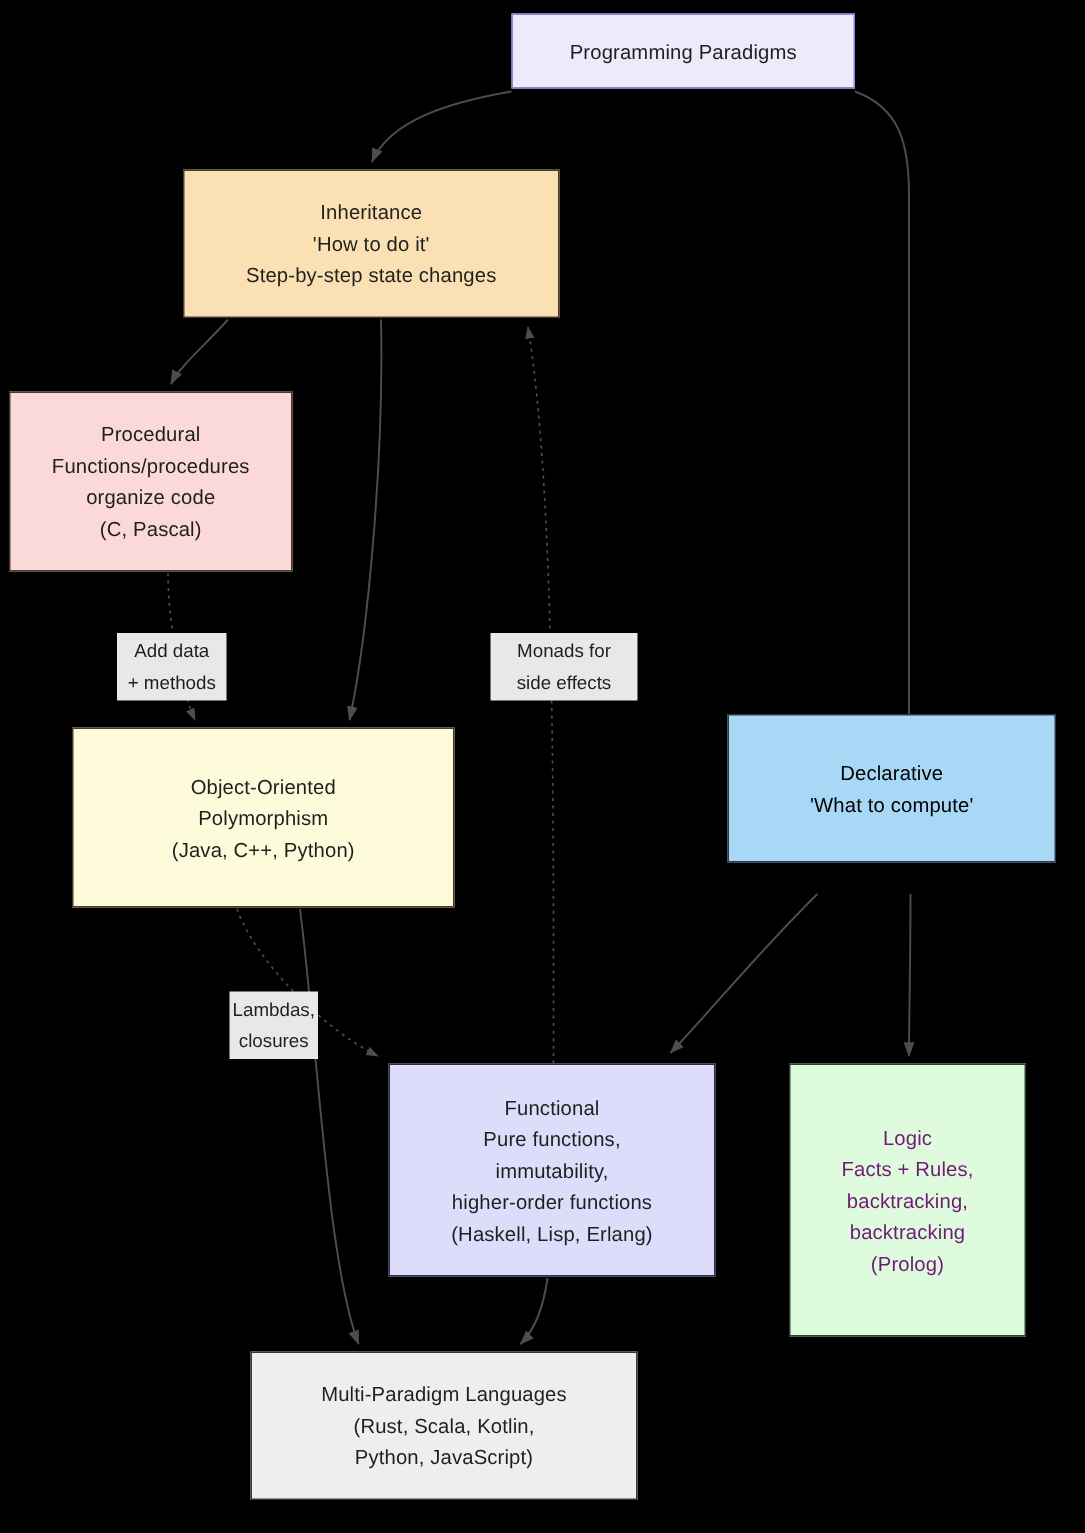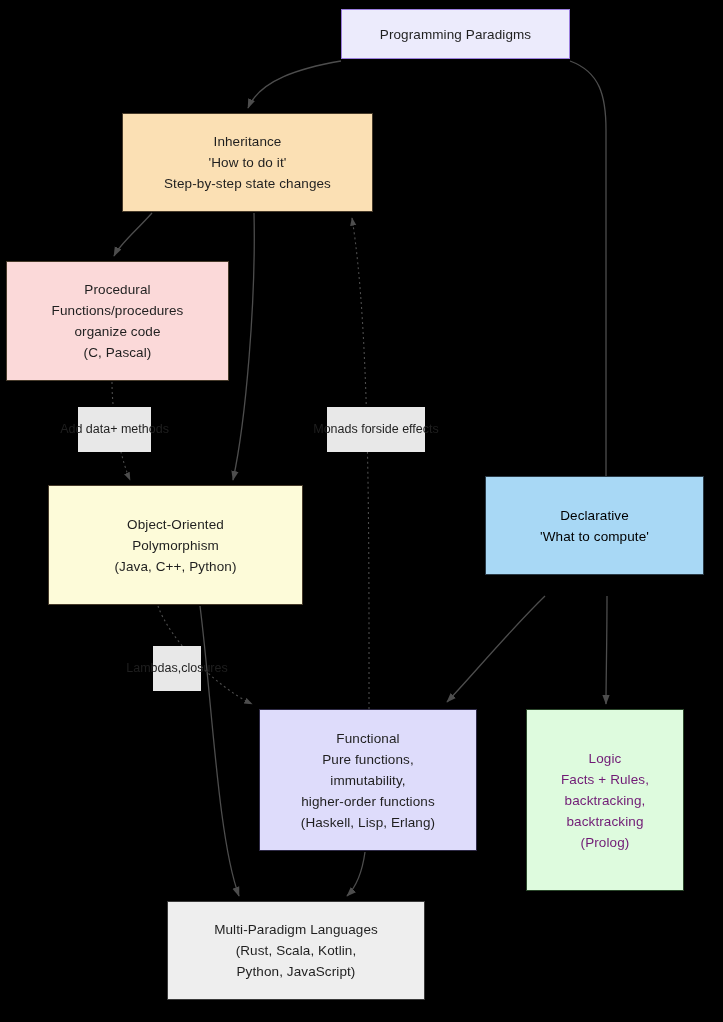--- a/index.html
+++ b/index.html
@@ -41,25 +41,26 @@
   .node .line { display: block; white-space: nowrap; }
   .edge-label {
     position: absolute;
     box-sizing: border-box;
     background: #e8e8e8;
     color: #1f1f1f;
     font-size: 12.5px;
     line-height: 21px;
     text-align: center;
     display: flex;
-    flex-direction: row;
+    flex-direction: column;
     align-items: center;
     justify-content: center;
     padding: 1px 3px;
     white-space: nowrap;
+    margin-top: 15px;
   }
   .edge-label .line { display: block; }
 </style>
 </head>
 <body>
 
 <div id="canvas" style="background: rgb(0, 0, 0);">
 
   <svg id="edge-layer" viewBox="0 0 723 1022" xmlns="http://www.w3.org/2000/svg">
     <defs>
@@ -84,21 +85,21 @@
 
   <div id="nodes-group">
       <div class="node" style="left: 341px; top: 9px; width: 229px; height: 50px; background: rgb(236, 235, 252); border-color: rgb(154, 125, 221); color: rgb(31, 31, 31);">
         <span class="line">Programming Paradigms</span>
       </div>
       <div class="node" style="left: 122px; top: 113px; width: 251px; height: 99px; background: rgb(251, 224, 180); border-color: rgb(70, 58, 42); color: rgb(31, 31, 31);">
         <span class="line">Inheritance</span>
         <span class="line">'How to do it'</span>
         <span class="line">Step-by-step state changes</span>
       </div>
-      <div class="node" style="left: 6px; top: 261px; width: 223px; height: 120px; background: rgb(251, 217, 217); border-color: rgb(70, 58, 42); color: rgb(31, 31, 31);">
+      <div class="node" style="left: 6px; top: 261px; width: 189px; height: 120px; background: rgb(251, 217, 217); border-color: rgb(70, 58, 42); color: rgb(31, 31, 31);">
         <span class="line">Procedural</span>
         <span class="line">Functions/procedures</span>
         <span class="line">organize code</span>
         <span class="line">(C, Pascal)</span>
       </div>
       <div class="node" style="left: 48px; top: 485px; width: 255px; height: 120px; background: rgb(253, 251, 217); border-color: rgb(70, 58, 42); color: rgb(31, 31, 31);">
         <span class="line">Object-Oriented</span>
         <span class="line">Polymorphism</span>
         <span class="line">(Java, C++, Python)</span>
       </div>
@@ -128,19 +129,19 @@
     </div>
   <div id="labels-group">
       <div class="edge-label" style="left: 78px; top: 407px; width: 73px; height: 45px;">
         <span class="line">Add data</span>
         <span class="line">+ methods</span>
       </div>
       <div class="edge-label" style="left: 327px; top: 407px; width: 98px; height: 45px;">
         <span class="line">Monads for</span>
         <span class="line">side effects</span>
       </div>
-      <div class="edge-label" style="left: 153px; top: 646px; width: 48px; height: 45px; align-items: center;">
+      <div class="edge-label" style="left: 153px; top: 646px; width: 59px; height: 45px; align-items: center;">
         <span class="line">Lambdas,</span>
         <span class="line">closures</span>
       </div>
     </div>
 
 </div>
 
 </body></html>

